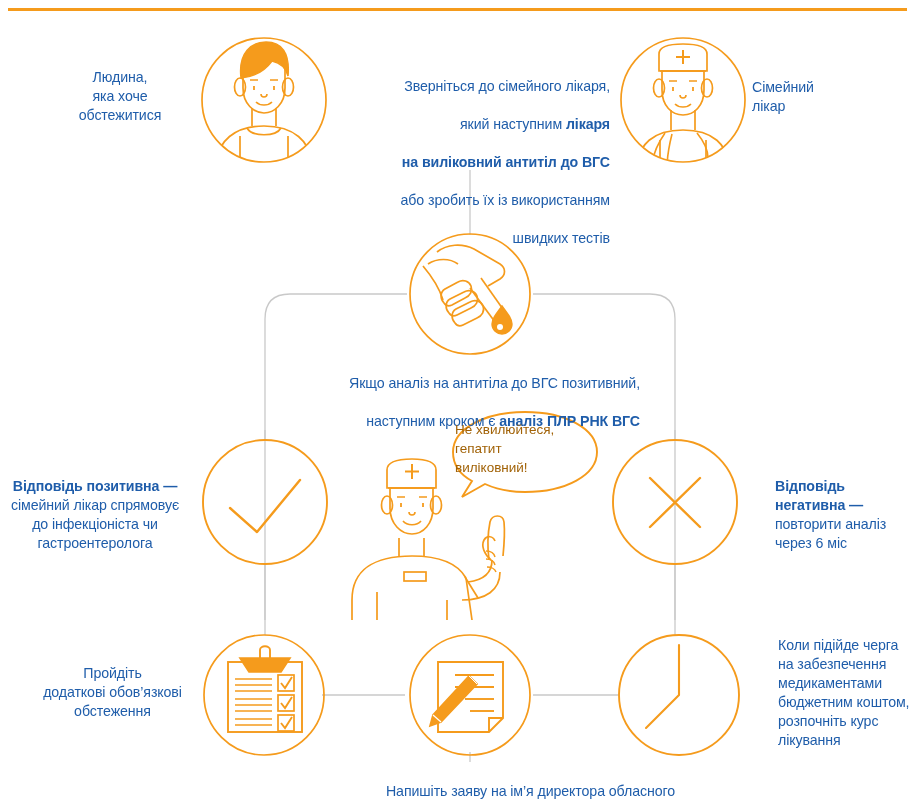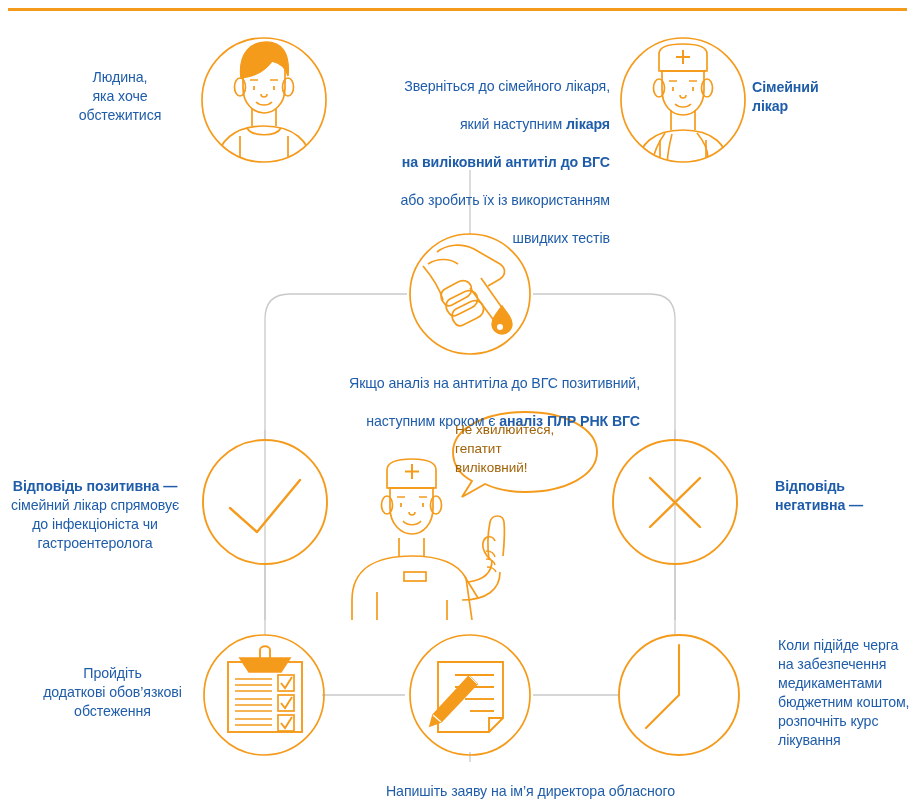--- a/index.html
+++ b/index.html
@@ -31,21 +31,21 @@
   .bubbletext{
     position:absolute;
     color:#a16207;
     font-size:13.5px;
     line-height:19px;
     white-space:pre-line;
   }
   
   #lbl-person   {left:40px;  top:68px;  width:160px;}
   #lbl-step1    {left:330px; top:58px;  width:280px;}
-  #lbl-doctor   {left:752px; top:78px;  width:150px;font-weight:bold;}
+  #lbl-doctor   {left:752px; top:78px;  width:150px;}
   #lbl-step2    {left:290px; top:355px; width:350px;}
   #lbl-positive {left:-5px;  top:458px; width:200px;}
   #lbl-negative {left:775px; top:458px; width:150px;}
   #lbl-extra    {left:30px;  top:664px; width:165px;}
   #lbl-queue    {left:753px; top:636px; width:162px;margin-left:25px;}
   #lbl-statement{left:255px; top:763px; width:420px;}
   #bubble-text  {left:455px; top:420px; width:140px;}
 </style>
 </head>
 <body>
@@ -310,21 +310,22 @@
   </div>
 
   <div class="txt t-right" id="lbl-positive">
     <b>Відповідь позитивна —</b><br><span>сімейний лікар спрямовує
 до інфекціоніста чи
 гастроентеролога</span>
   </div>
 
   <div class="txt t-left" id="lbl-negative">
     <b>Відповідь
-негативна —</b><br>
+негативна —</b><br><span>повторити аналіз
+через 6 міс</span>
   </div>
 
   <div class="bubbletext" id="bubble-text">Не хвилюйтеся,
 гепатит
 виліковний!</div>
 
   <div class="txt t-right" id="lbl-extra">Пройдіть
 додаткові обов’язкові
 обстеження</div>
 

